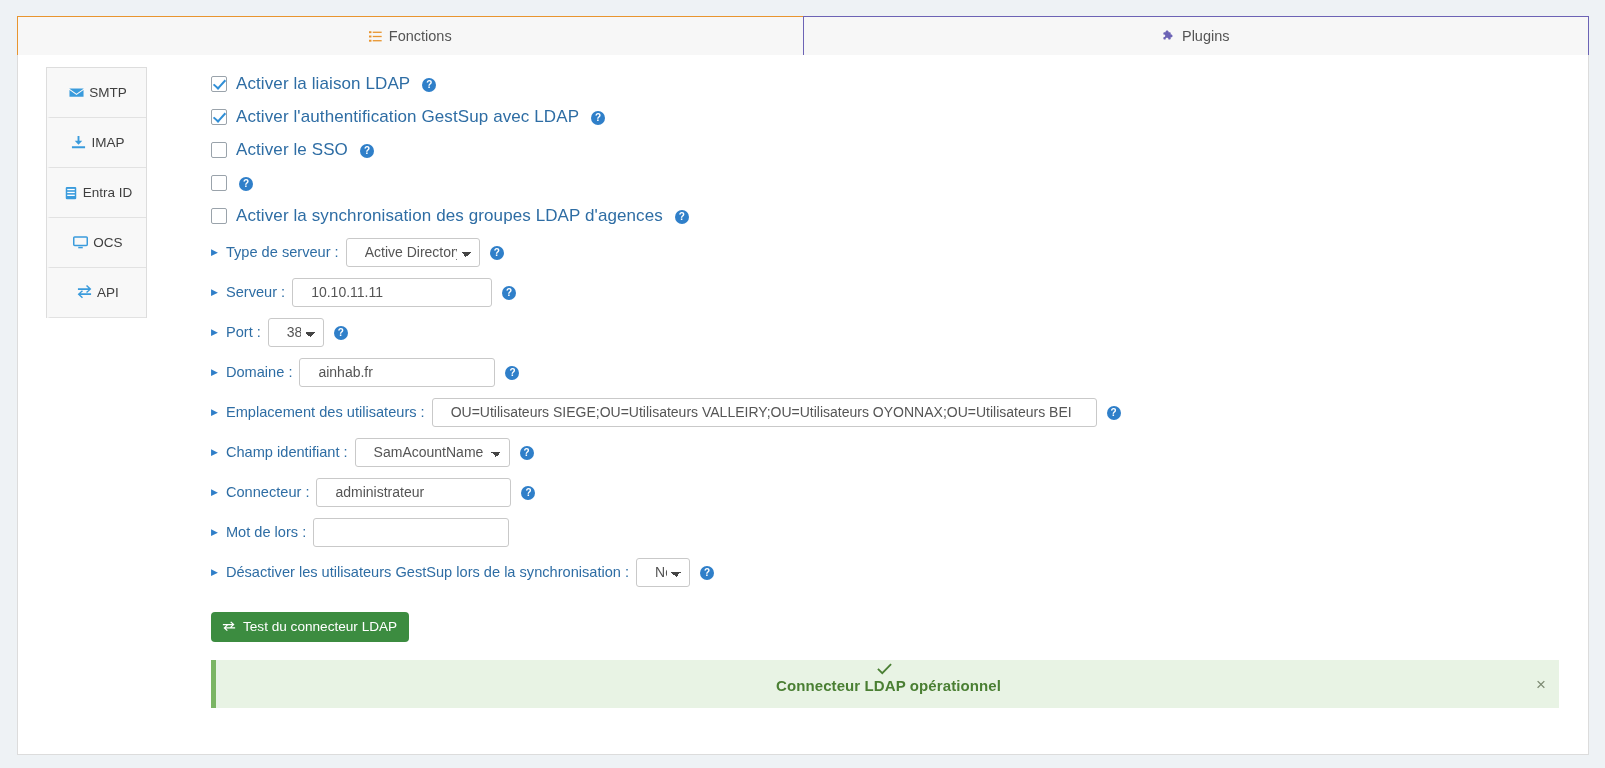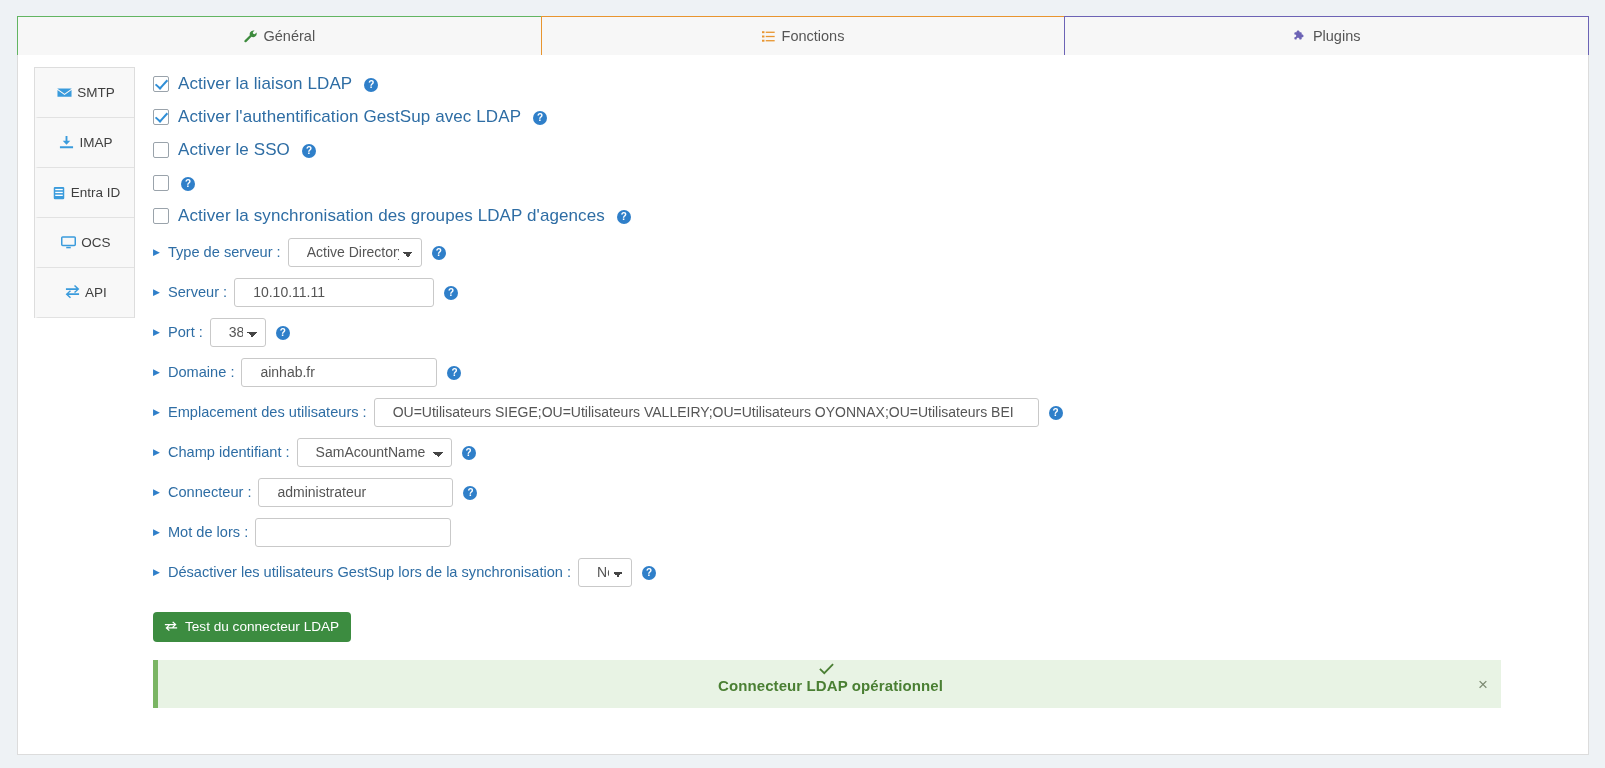--- a/index.html
+++ b/index.html
@@ -83,23 +83,24 @@
     position: absolute;
     left: 17px; top: 55px;
     width: 1572px; height: 700px;
     background: #ffffff;
     border: 1px solid #dcdcdc;
     border-top: none;
   }
 
   .panel-inner {
     position: absolute;
-    left: 16px; top: 12px;
+    left: 28px; top: 12px;
     width: 1540px; height: 690px;
     display: flex;
+    gap: 46px;
   }
 
   
   .sidebar {
     width: 101px;
     flex: 0 0 101px;
     border: 1px solid #dddddd;
     border-bottom: none;
     background: #fafafa;
     align-self: flex-start;
@@ -299,28 +300,20 @@
 
 <div class="page">
 
   <div class="top-sliver">
     <span class="frag frag-a">&nbsp;</span>
     <span class="frag frag-b">&nbsp;</span>
   </div>
 
   <div class="tabs">
 
-    <div class="tab tab-general">
-      <span class="ticon">
-        <svg width="13" height="13" viewBox="0 0 16 16">
-            <path fill="#3d8b3d" d="M11.5.5a4.5 4.5 0 0 0-4.3 5.9L.9 12.7a1.4 1.4 0 0 0 2 2l6.3-6.3A4.5 4.5 0 0 0 15.4 3l-2.2 2.2-1.9-.5-.5-1.9L13 .6a4.6 4.6 0 0 0-1.5-.1z"></path>
-          </svg>
-      </span>
-      <span class="tlabel">Général</span>
-    </div>
 
 
     <div class="tab tab-fonctions">
       <span class="ticon">
         <svg width="13" height="13" viewBox="0 0 16 16">
           <rect x="0" y="1.5" width="3" height="2.4" fill="#e8952f"></rect>
           <rect x="0" y="6.8" width="3" height="2.4" fill="#e8952f"></rect>
           <rect x="0" y="12" width="3" height="2.4" fill="#e8952f"></rect>
           <rect x="4.6" y="2" width="11" height="1.6" fill="#e8952f"></rect>
           <rect x="4.6" y="7.2" width="11" height="1.6" fill="#e8952f"></rect>

